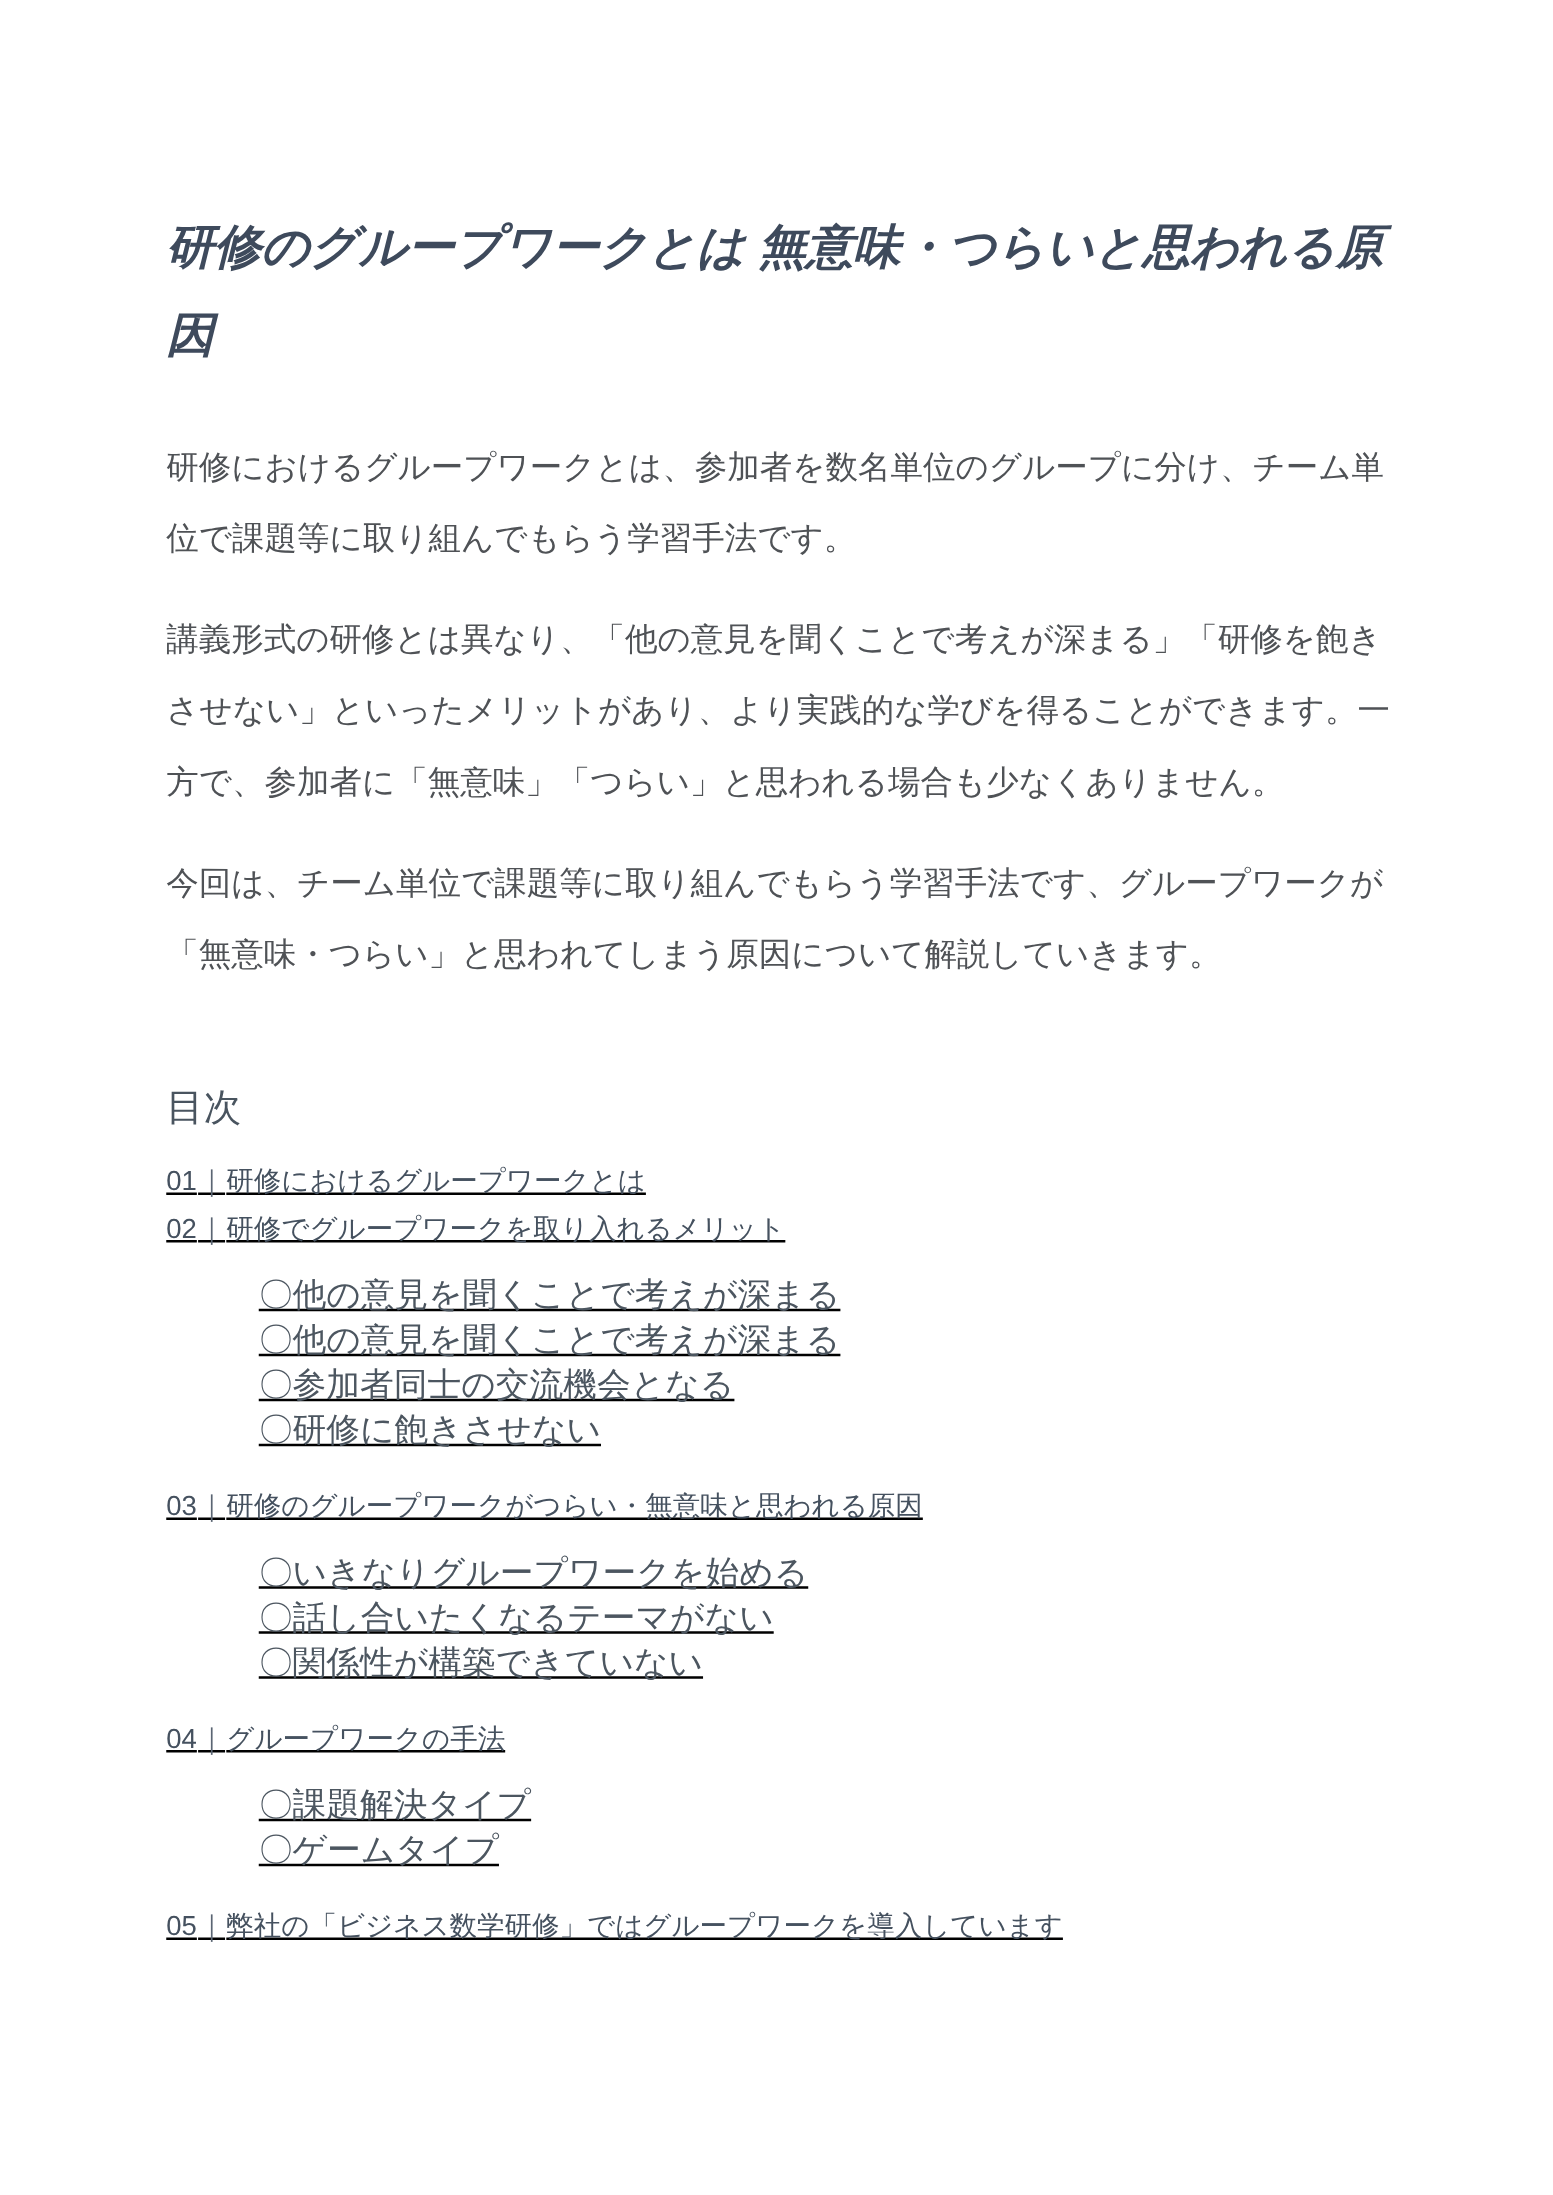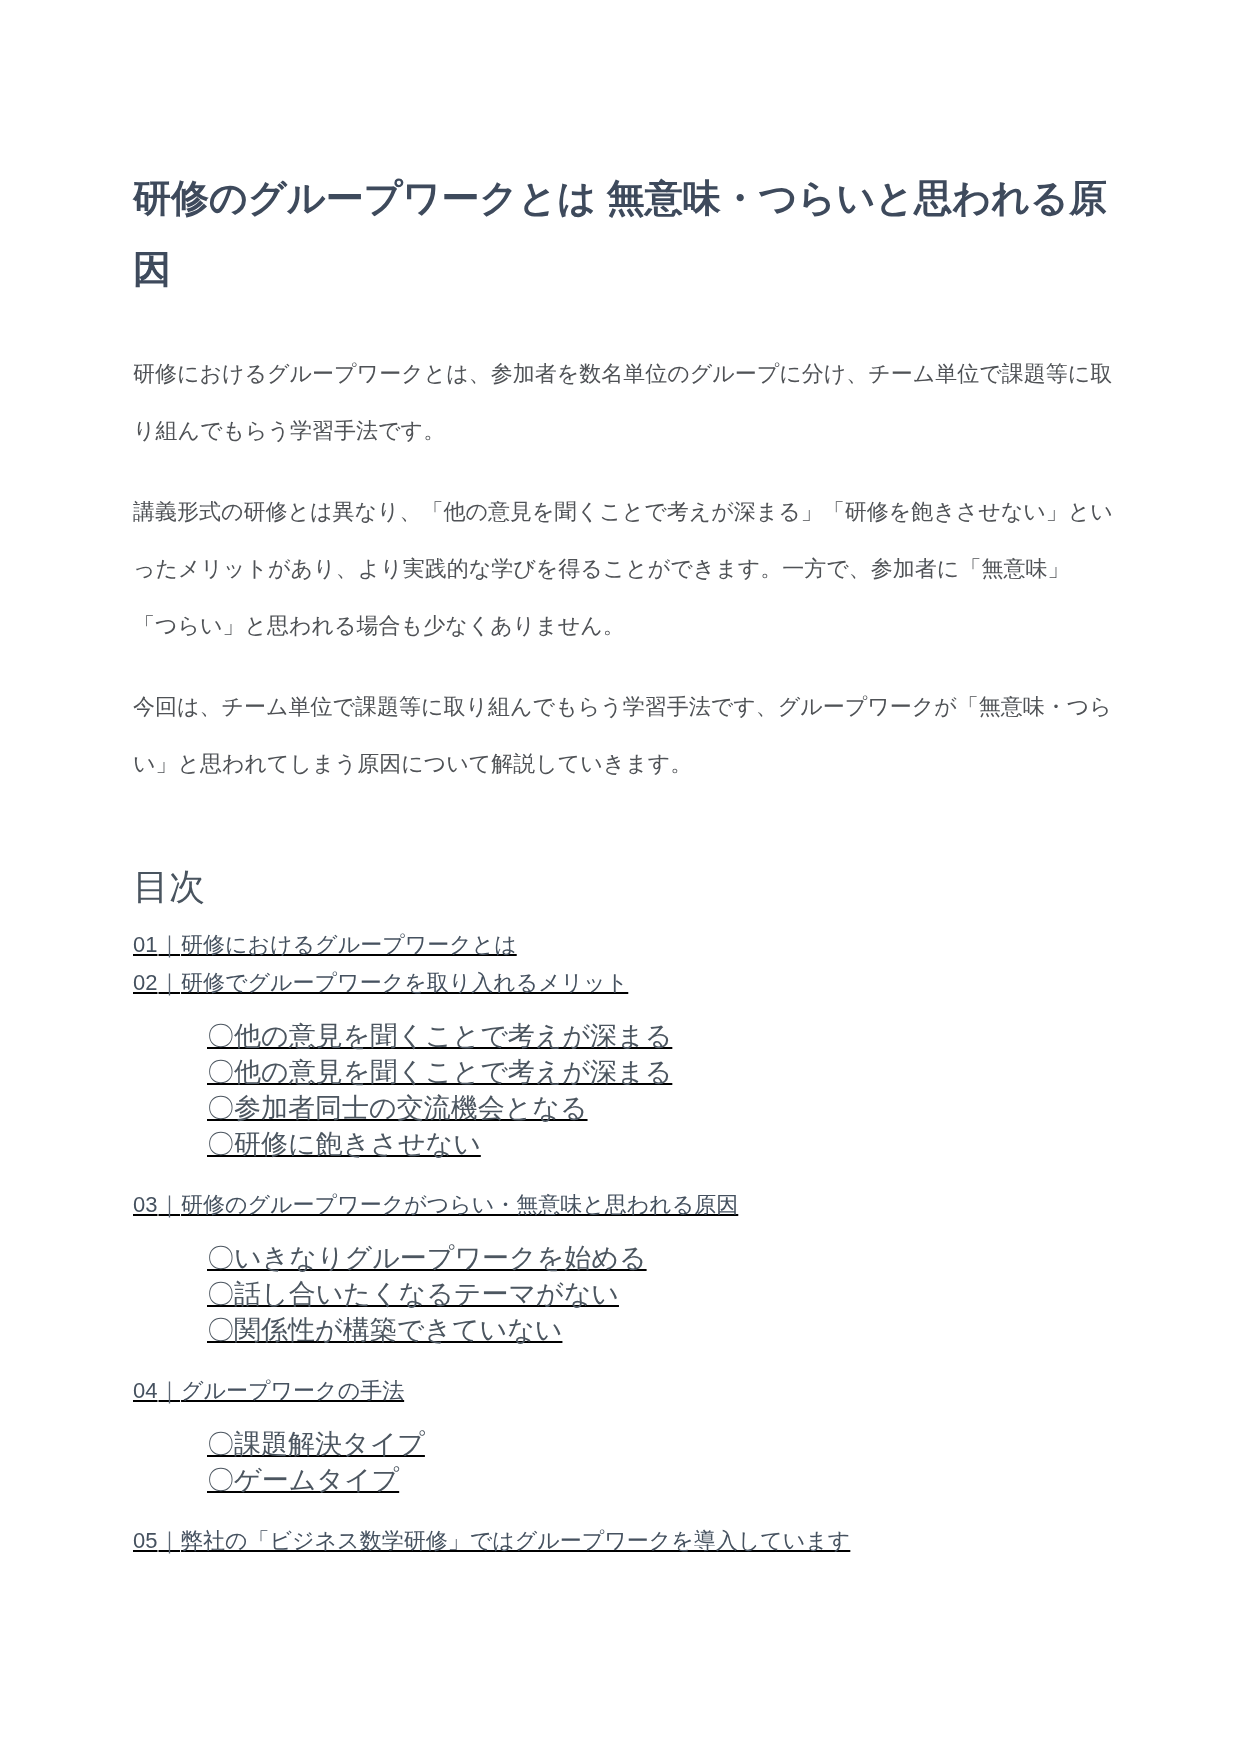--- a/index.html
+++ b/index.html
@@ -21,37 +21,38 @@
     padding: 163px 0 0 133px;
   }
   
   .article-title {
     margin: 0 0 40px 0;
     font-size: 38px;
     font-weight: 700;
     color: #3e4a5c;
     line-height: 71px;
     letter-spacing: 0px;
+    font-style: italic;
   }
   .article-title .title-line {
     display: block;
   }
   
   .body-paragraph {
     margin: 0 0 24px 0;
-    font-size: 22px;
+    font-size: 26px;
     font-weight: 400;
     color: #4f5256;
     line-height: 57px;
     text-align: left;
   }
   
   .toc-heading {
     margin: 72px 0 0 0;
-    font-size: 36px;
+    font-size: 30px;
     font-weight: 400;
     color: #49545f;
     line-height: 46px;
   }
   .toc-list {
     margin-top: 16px;
     text-decoration: underline;
   }
   .toc-item {
     font-size: 22px;

